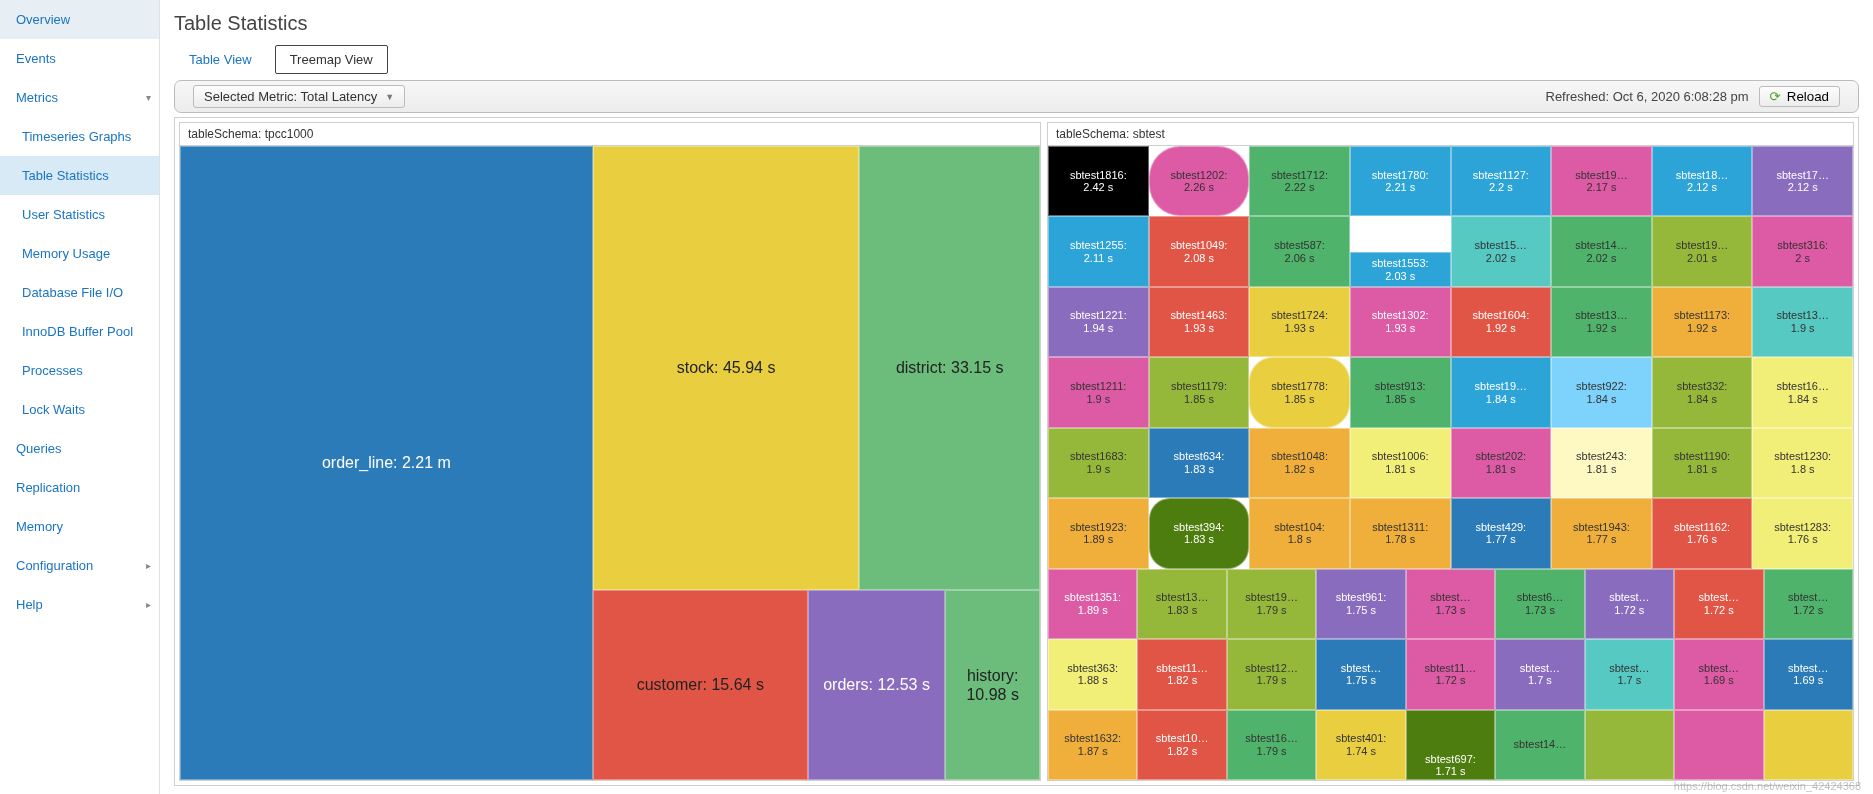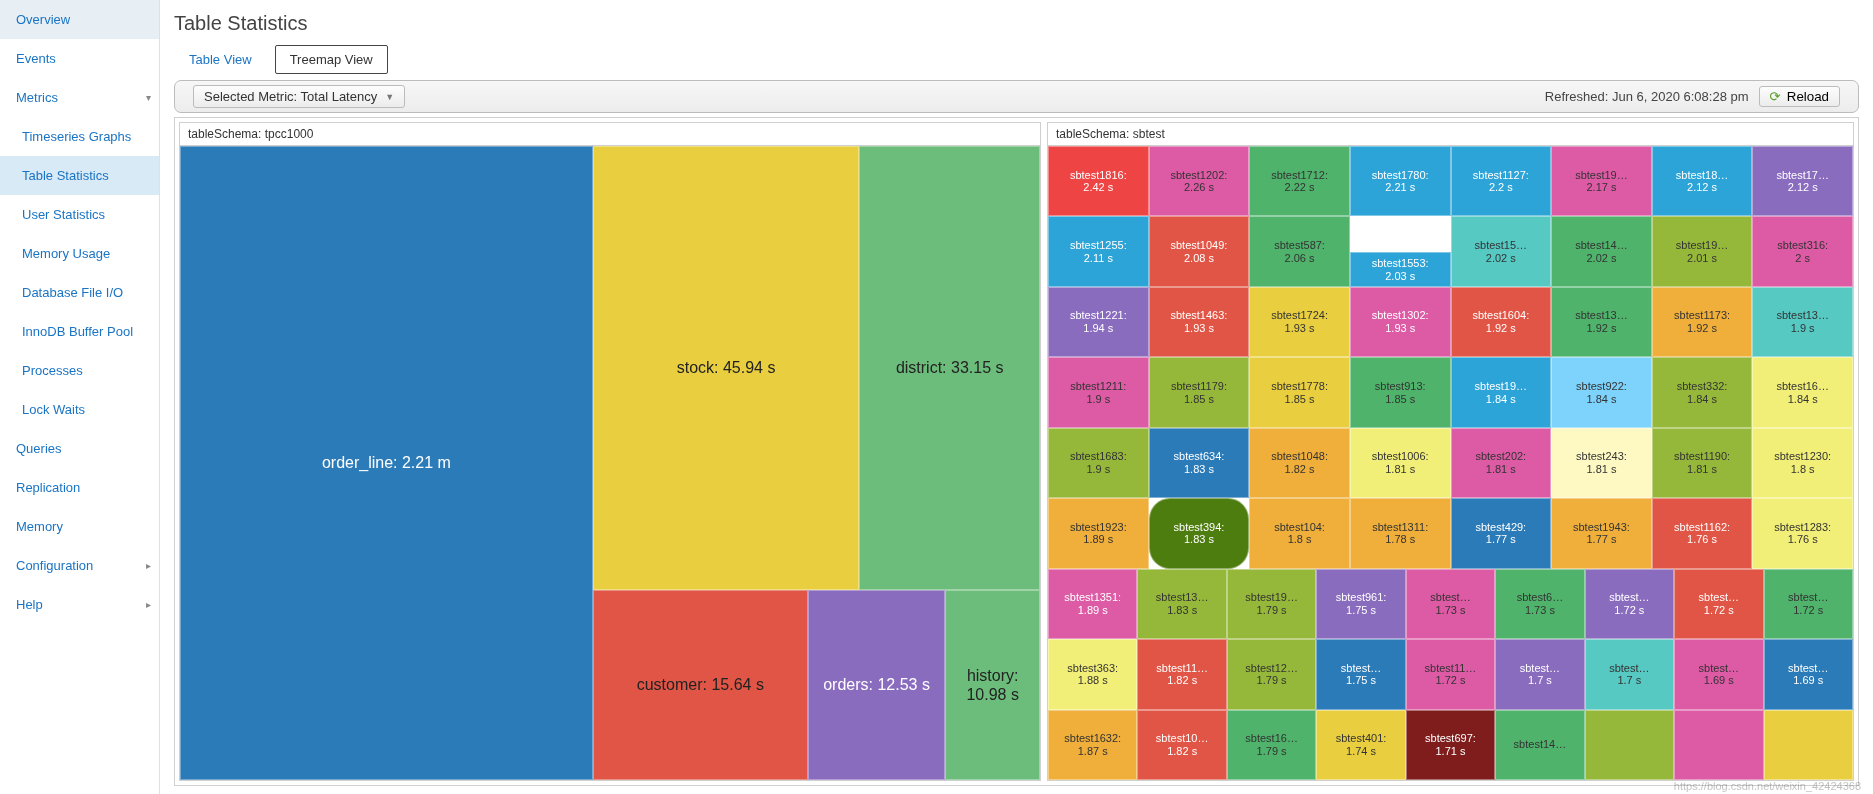--- a/index.html
+++ b/index.html
@@ -77,21 +77,21 @@
         <div class="tab">Table View</div>
         <div class="tab active">Treemap View</div>
       </div>
 
     <div class="toolbar">
       <div class="metric-select">
         <span>Selected Metric: Total Latency</span>
         <span class="tri">▼</span>
       </div>
       <div class="spacer"></div>
-      <span class="refreshed">Refreshed: Jun 6, 2020 6:08:28 pm</span>
+      <span class="refreshed">Refreshed: Oct 6, 2020 6:08:28 pm</span>
       <button class="reload-btn">
         <span class="reload-ico">⟳</span>
         <span>Reload</span>
       </button>
     </div>
 
     <div class="tree-area">
       <div class="schema tpcc">
         <div class="schema-header">tableSchema: tpcc1000</div>
         <div class="schema-body" id="tpcc-body">
@@ -101,25 +101,25 @@
             <div class="blk" style="left: 48%; top: 70%; width: 25%; height: 30%; background: rgb(224, 85, 69);">customer: 15.64 s</div>
             <div class="blk" style="left: 73%; top: 70%; width: 16%; height: 30%; background: rgb(138, 108, 191); color: rgb(255, 255, 255);">orders: 12.53 s</div>
             <div class="blk" style="left: 89%; top: 70%; width: 11%; height: 30%; background: rgb(108, 189, 123);">history: 10.98 s</div>
           </div>
       </div>
       <div class="schema sbtest">
         <div class="schema-header">tableSchema: sbtest</div>
         <div class="schema-body">
             <div class="sbgrid" id="sb-grid">
               <div class="sbrow">
-                <div class="sbcell" style="background: #ef4444; color: rgb(255, 255, 255);">
+                <div class="sbcell" style="background: #000000; color: rgb(255, 255, 255);">
                   <div class="sbname">sbtest1816:</div>
                   <div class="sbval">2.42 s</div>
                 </div>
-                <div class="sbcell" style="background: rgb(221, 90, 165);">
+                <div class="sbcell" style="background: rgb(221, 90, 165); border-radius: 31px;">
                   <div class="sbname">sbtest1202:</div>
                   <div class="sbval">2.26 s</div>
                 </div>
                 <div class="sbcell" style="background: rgb(79, 179, 107);">
                   <div class="sbname">sbtest1712:</div>
                   <div class="sbval">2.22 s</div>
                 </div>
                 <div class="sbcell" style="background: rgb(45, 164, 216); color: rgb(255, 255, 255);">
                   <div class="sbname">sbtest1780:</div>
                   <div class="sbval">2.21 s</div>
@@ -211,21 +211,21 @@
               </div>
               <div class="sbrow">
                 <div class="sbcell" style="background: rgb(221, 90, 165);">
                   <div class="sbname">sbtest1211:</div>
                   <div class="sbval">1.9 s</div>
                 </div>
                 <div class="sbcell" style="background: rgb(150, 184, 58);">
                   <div class="sbname">sbtest1179:</div>
                   <div class="sbval">1.85 s</div>
                 </div>
-                <div class="sbcell" style="background: rgb(233, 207, 64);">
+                <div class="sbcell" style="background: rgb(233, 207, 64); border-radius: 24px;">
                   <div class="sbname">sbtest1778:</div>
                   <div class="sbval">1.85 s</div>
                 </div>
                 <div class="sbcell" style="background: rgb(79, 179, 107);">
                   <div class="sbname">sbtest913:</div>
                   <div class="sbval">1.85 s</div>
                 </div>
                 <div class="sbcell" style="background: rgb(45, 164, 216); color: rgb(255, 255, 255);">
                   <div class="sbname">sbtest19…</div>
                   <div class="sbval">1.84 s</div>
@@ -397,21 +397,21 @@
                   <div class="sbval">1.82 s</div>
                 </div>
                 <div class="sbcell" style="background: rgb(79, 179, 107);">
                   <div class="sbname">sbtest16…</div>
                   <div class="sbval">1.79 s</div>
                 </div>
                 <div class="sbcell" style="background: rgb(233, 207, 64);">
                   <div class="sbname">sbtest401:</div>
                   <div class="sbval">1.74 s</div>
                 </div>
-                <div class="sbcell" style="background: #7f1d1d; color: rgb(255, 255, 255);">
+                <div class="sbcell" style="background: #4d7c0f; color: rgb(255, 255, 255); justify-content: flex-end;">
                   <div class="sbname">sbtest697:</div>
                   <div class="sbval">1.71 s</div>
                 </div>
                 <div class="sbcell" style="background: rgb(79, 179, 107);">
                   <div class="sbname">sbtest14…</div>
                   <div class="sbval"></div>
                 </div>
                 <div class="sbcell" style="background: rgb(150, 184, 58);">
                   <div class="sbname"></div>
                   <div class="sbval"></div>

